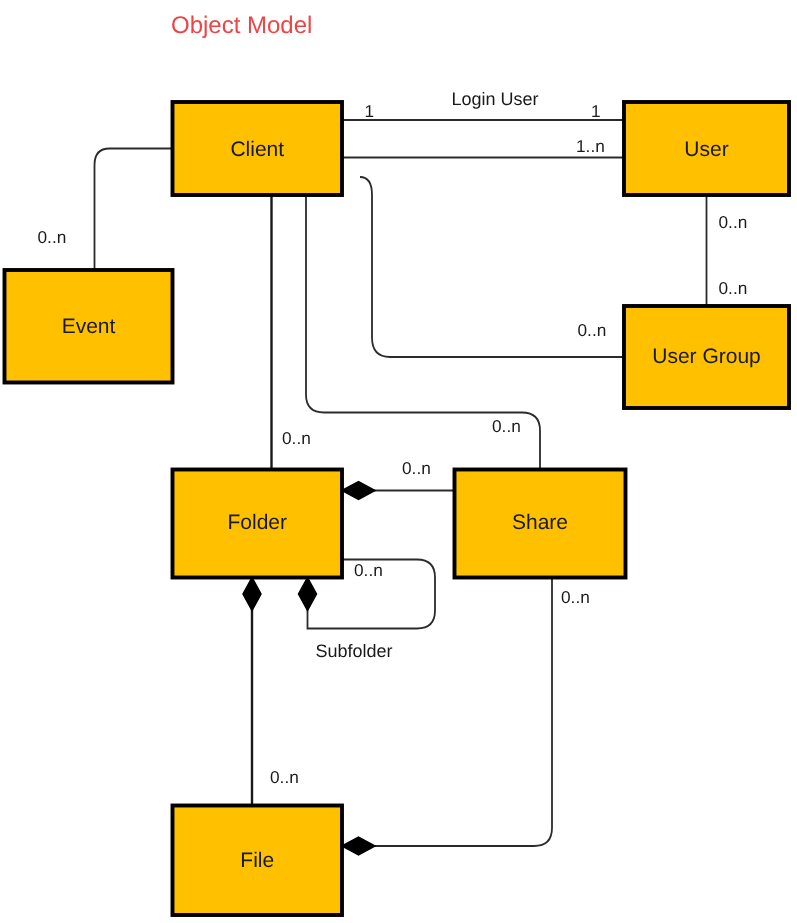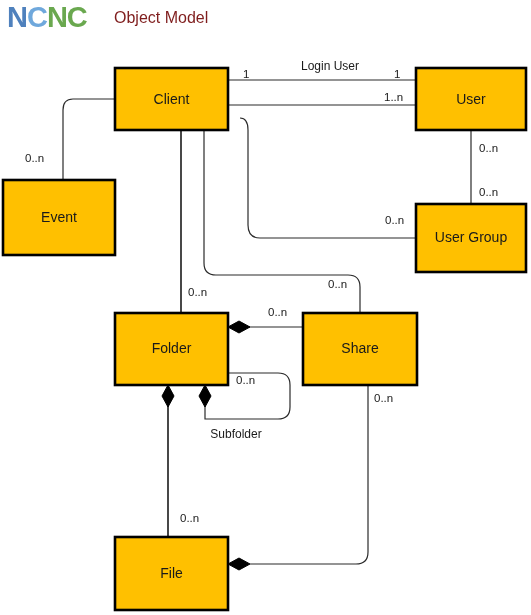--- a/index.html
+++ b/index.html
@@ -44,21 +44,21 @@
   .logo span { display: inline-block; }
   .logo .l1 { color: #4f81bd; }
   .logo .l2 { color: #6fa8dc; }
   .logo .l3 { color: #6aa84f; }
   .logo .l4 { color: #6aa84f; }
   .header-title {
     position: absolute;
     left: 114px;
     top: 8px;
     font-size: 16px;
-    color: #7f1d1d;
+    color: #ef4444;
     line-height: 20px;
     white-space: nowrap;
   }
 
   
   .diagram {
     position: absolute;
     left: 0;
     top: 0;
     width: 531px;
@@ -107,23 +107,20 @@
     text-anchor: middle;
     pointer-events: none;
   }
 </style>
 </head>
 <body>
 
 <div id="root">
 
   <div class="header">
-    <div class="logo">
-      <span class="l1" style="color: rgb(79, 129, 189);">N</span><span class="l2" style="color: rgb(111, 168, 220);">C</span><span class="l3" style="color: rgb(106, 168, 79);">N</span><span class="l4" style="color: rgb(106, 168, 79);">C</span>
-    </div>
     <div class="header-title">Object Model</div>
   </div>
 
   <div class="diagram">
     <svg width="531" height="615" viewBox="0 0 531 615" xmlns="http://www.w3.org/2000/svg">
 
       <g>
 
         <path class="edge" d="M 228 80 L 416 80"></path>
 

